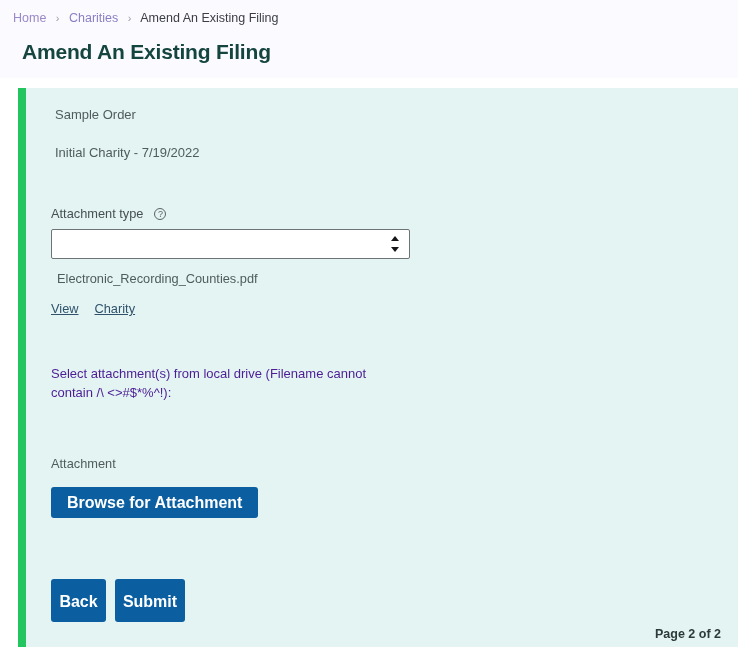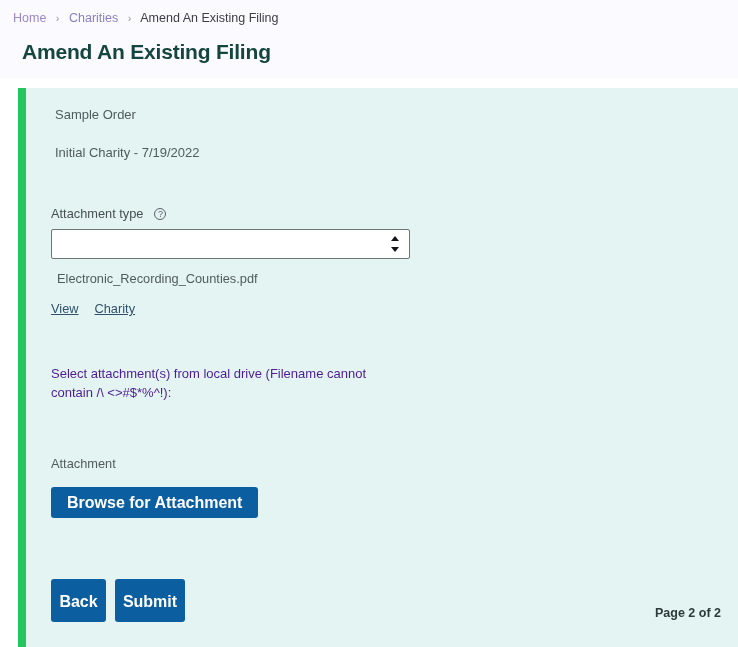--- a/index.html
+++ b/index.html
@@ -227,21 +227,21 @@
   }
   .btn-submit {
     width: 70px;
     height: 43px;
     line-height: 43px;
   }
 
   .page-indicator {
     position: absolute;
     right: 17px;
-    bottom: 27px;
+    bottom: 6px;
     font-size: 12.5px;
     font-weight: bold;
     color: #2d3a3a;
   }
 </style>
 </head>
 <body>
 
 <div class="top-area">
 

